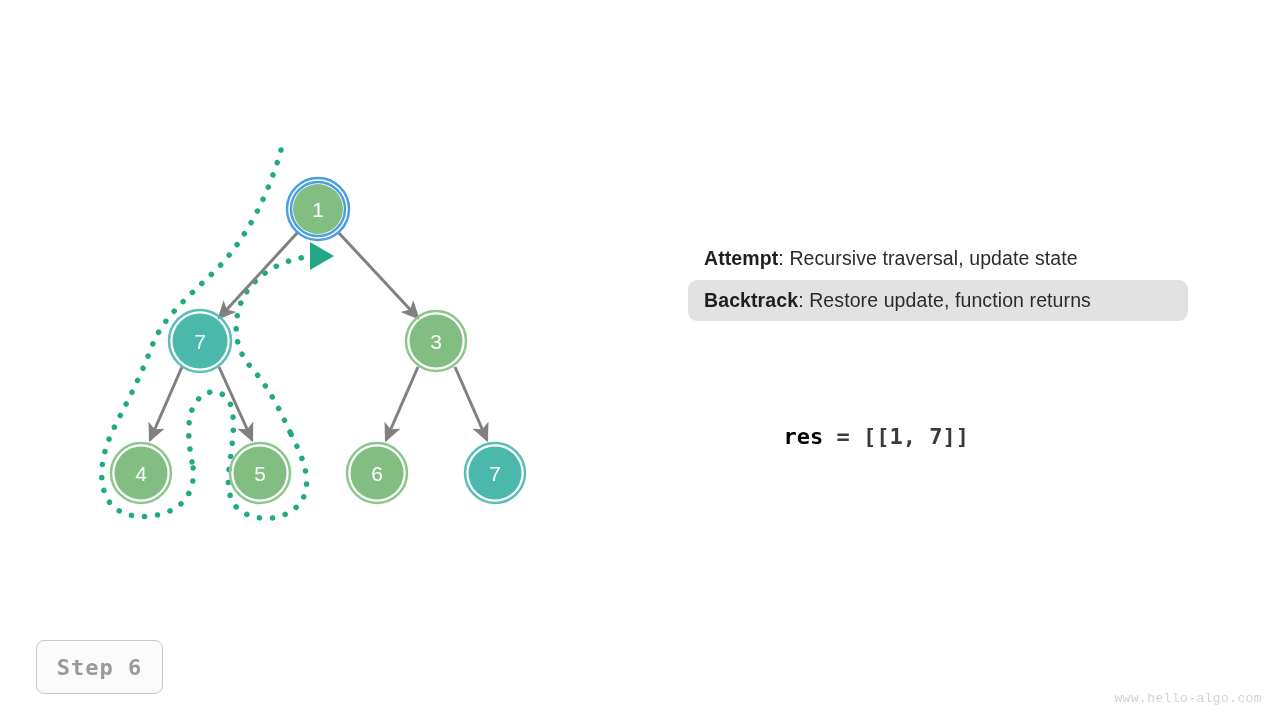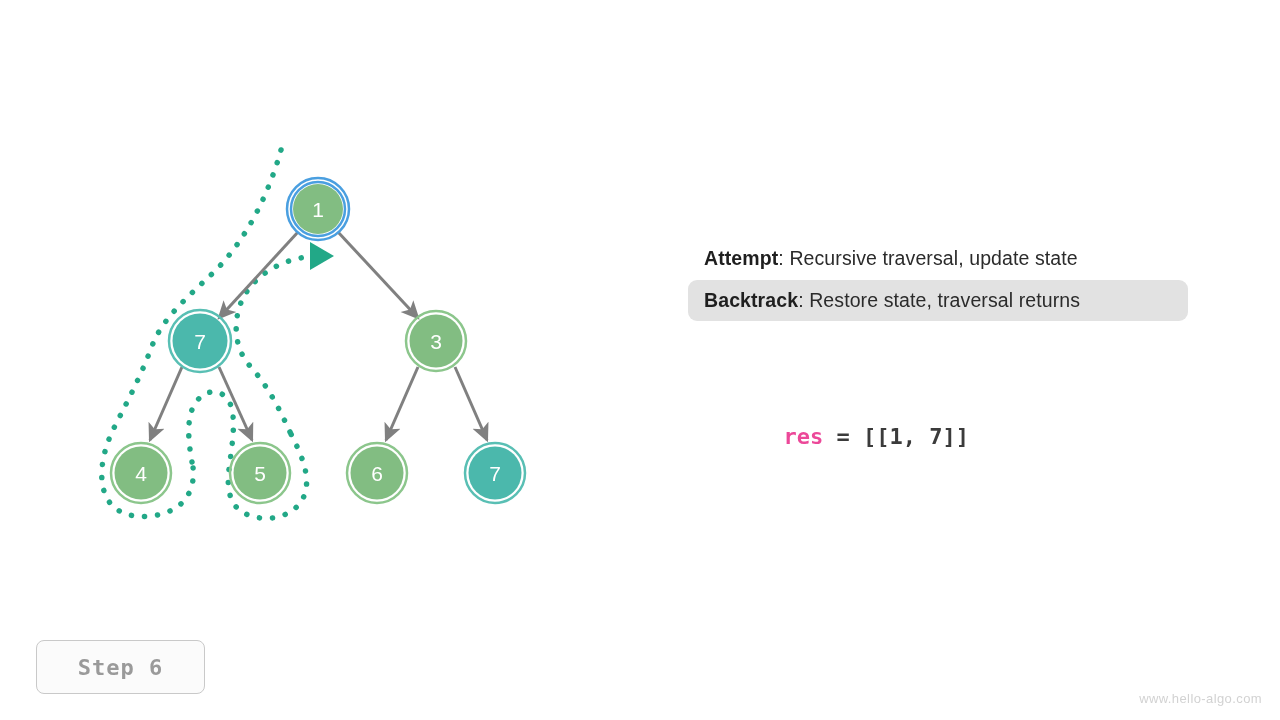--- a/index.html
+++ b/index.html
@@ -61,29 +61,29 @@
     font-size: 22px;
     font-weight: bold;
     letter-spacing: 0px;
     color: #3b3b3b;
     white-space: pre;
     line-height: 1;
   }
   #code-path-row { margin-top: 18px; padding-left: 16px; }
   #code-res-row  { margin-top: 83px; padding-left: 16px; }
   .var-path { color: #1677cf; }
-  .var-res  { color: #ec4899; margin-top: 28px; }
+  .var-res  { color: #000000; margin-top: 28px; }
   .code-rest { color: #3b3b3b; font-weight: bold; }
 
   
   #step-badge {
     position: absolute;
     left: 36px;
     top: 640px;
-    width: 169px;
+    width: 127px;
     height: 54px;
     border: 1px solid #c9c9c9;
     border-radius: 8px;
     background: #fbfbfb;
     display: flex;
     align-items: center;
     justify-content: center;
     box-sizing: border-box;
   }
   #step-badge-label {
@@ -92,21 +92,21 @@
     font-weight: bold;
     color: #9a9a9a;
     letter-spacing: 1px;
   }
 
   
   #watermark {
     position: absolute;
     right: 18px;
     bottom: 14px;
-    font-family: Liberation Sans, sans-serif;
+    font-family: Liberation Mono, monospace;
     font-size: 13px;
     color: #d2d2d2;
     letter-spacing: 0.4px;
   }
 
   .node-label {
     font-family: "Liberation Sans", sans-serif;
     font-size: 21px;
     fill: #ffffff;
   }
@@ -209,21 +209,21 @@
     </svg>
   </div>
 
   <div id="info-panel">
 
     <div class="legend-row">
       <span class="lead">Attempt</span><span>: Recursive traversal, update state</span>
     </div>
 
     <div class="legend-row highlight">
-      <span class="lead">Backtrack</span><span>: Restore state, traversal returns</span>
+      <span class="lead">Backtrack</span><span>: Restore update, function returns</span>
     </div>
 
 
     <div id="code-res-row" class="code-line">
       <span class="var-res">res</span><span class="code-rest"> = [[1, 7]]</span>
     </div>
 
   </div>
 
   <div id="step-badge">

